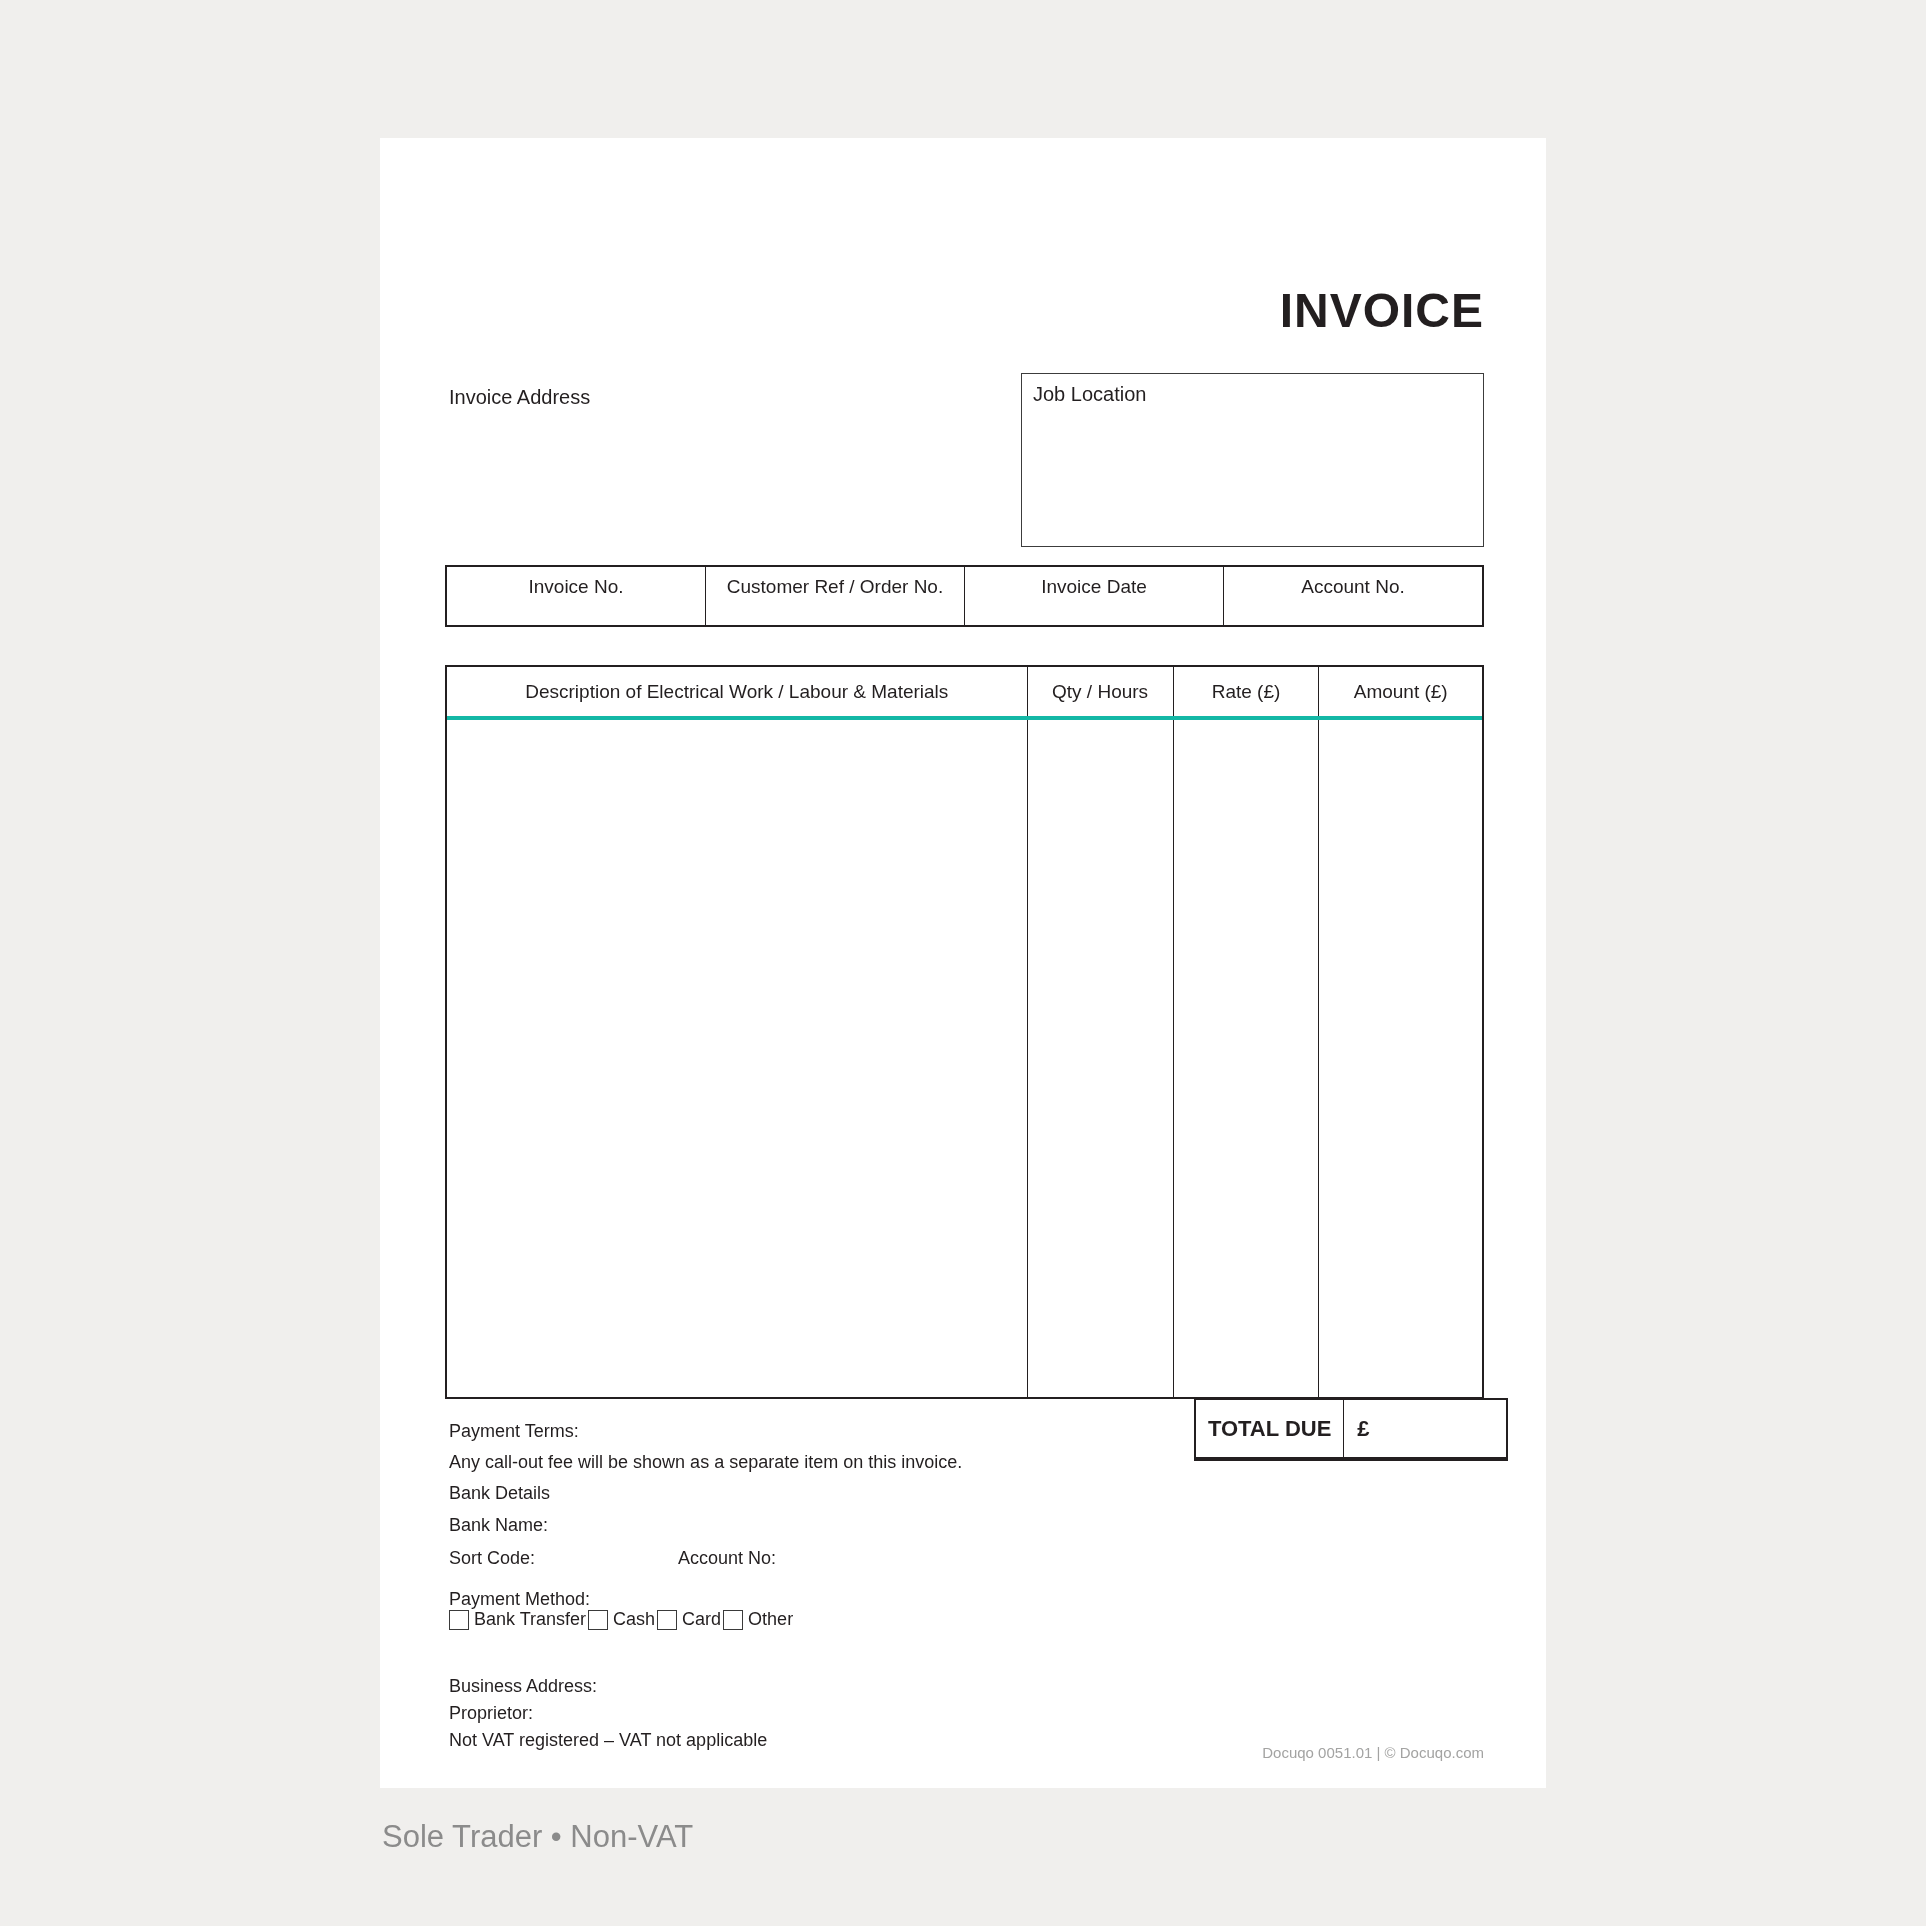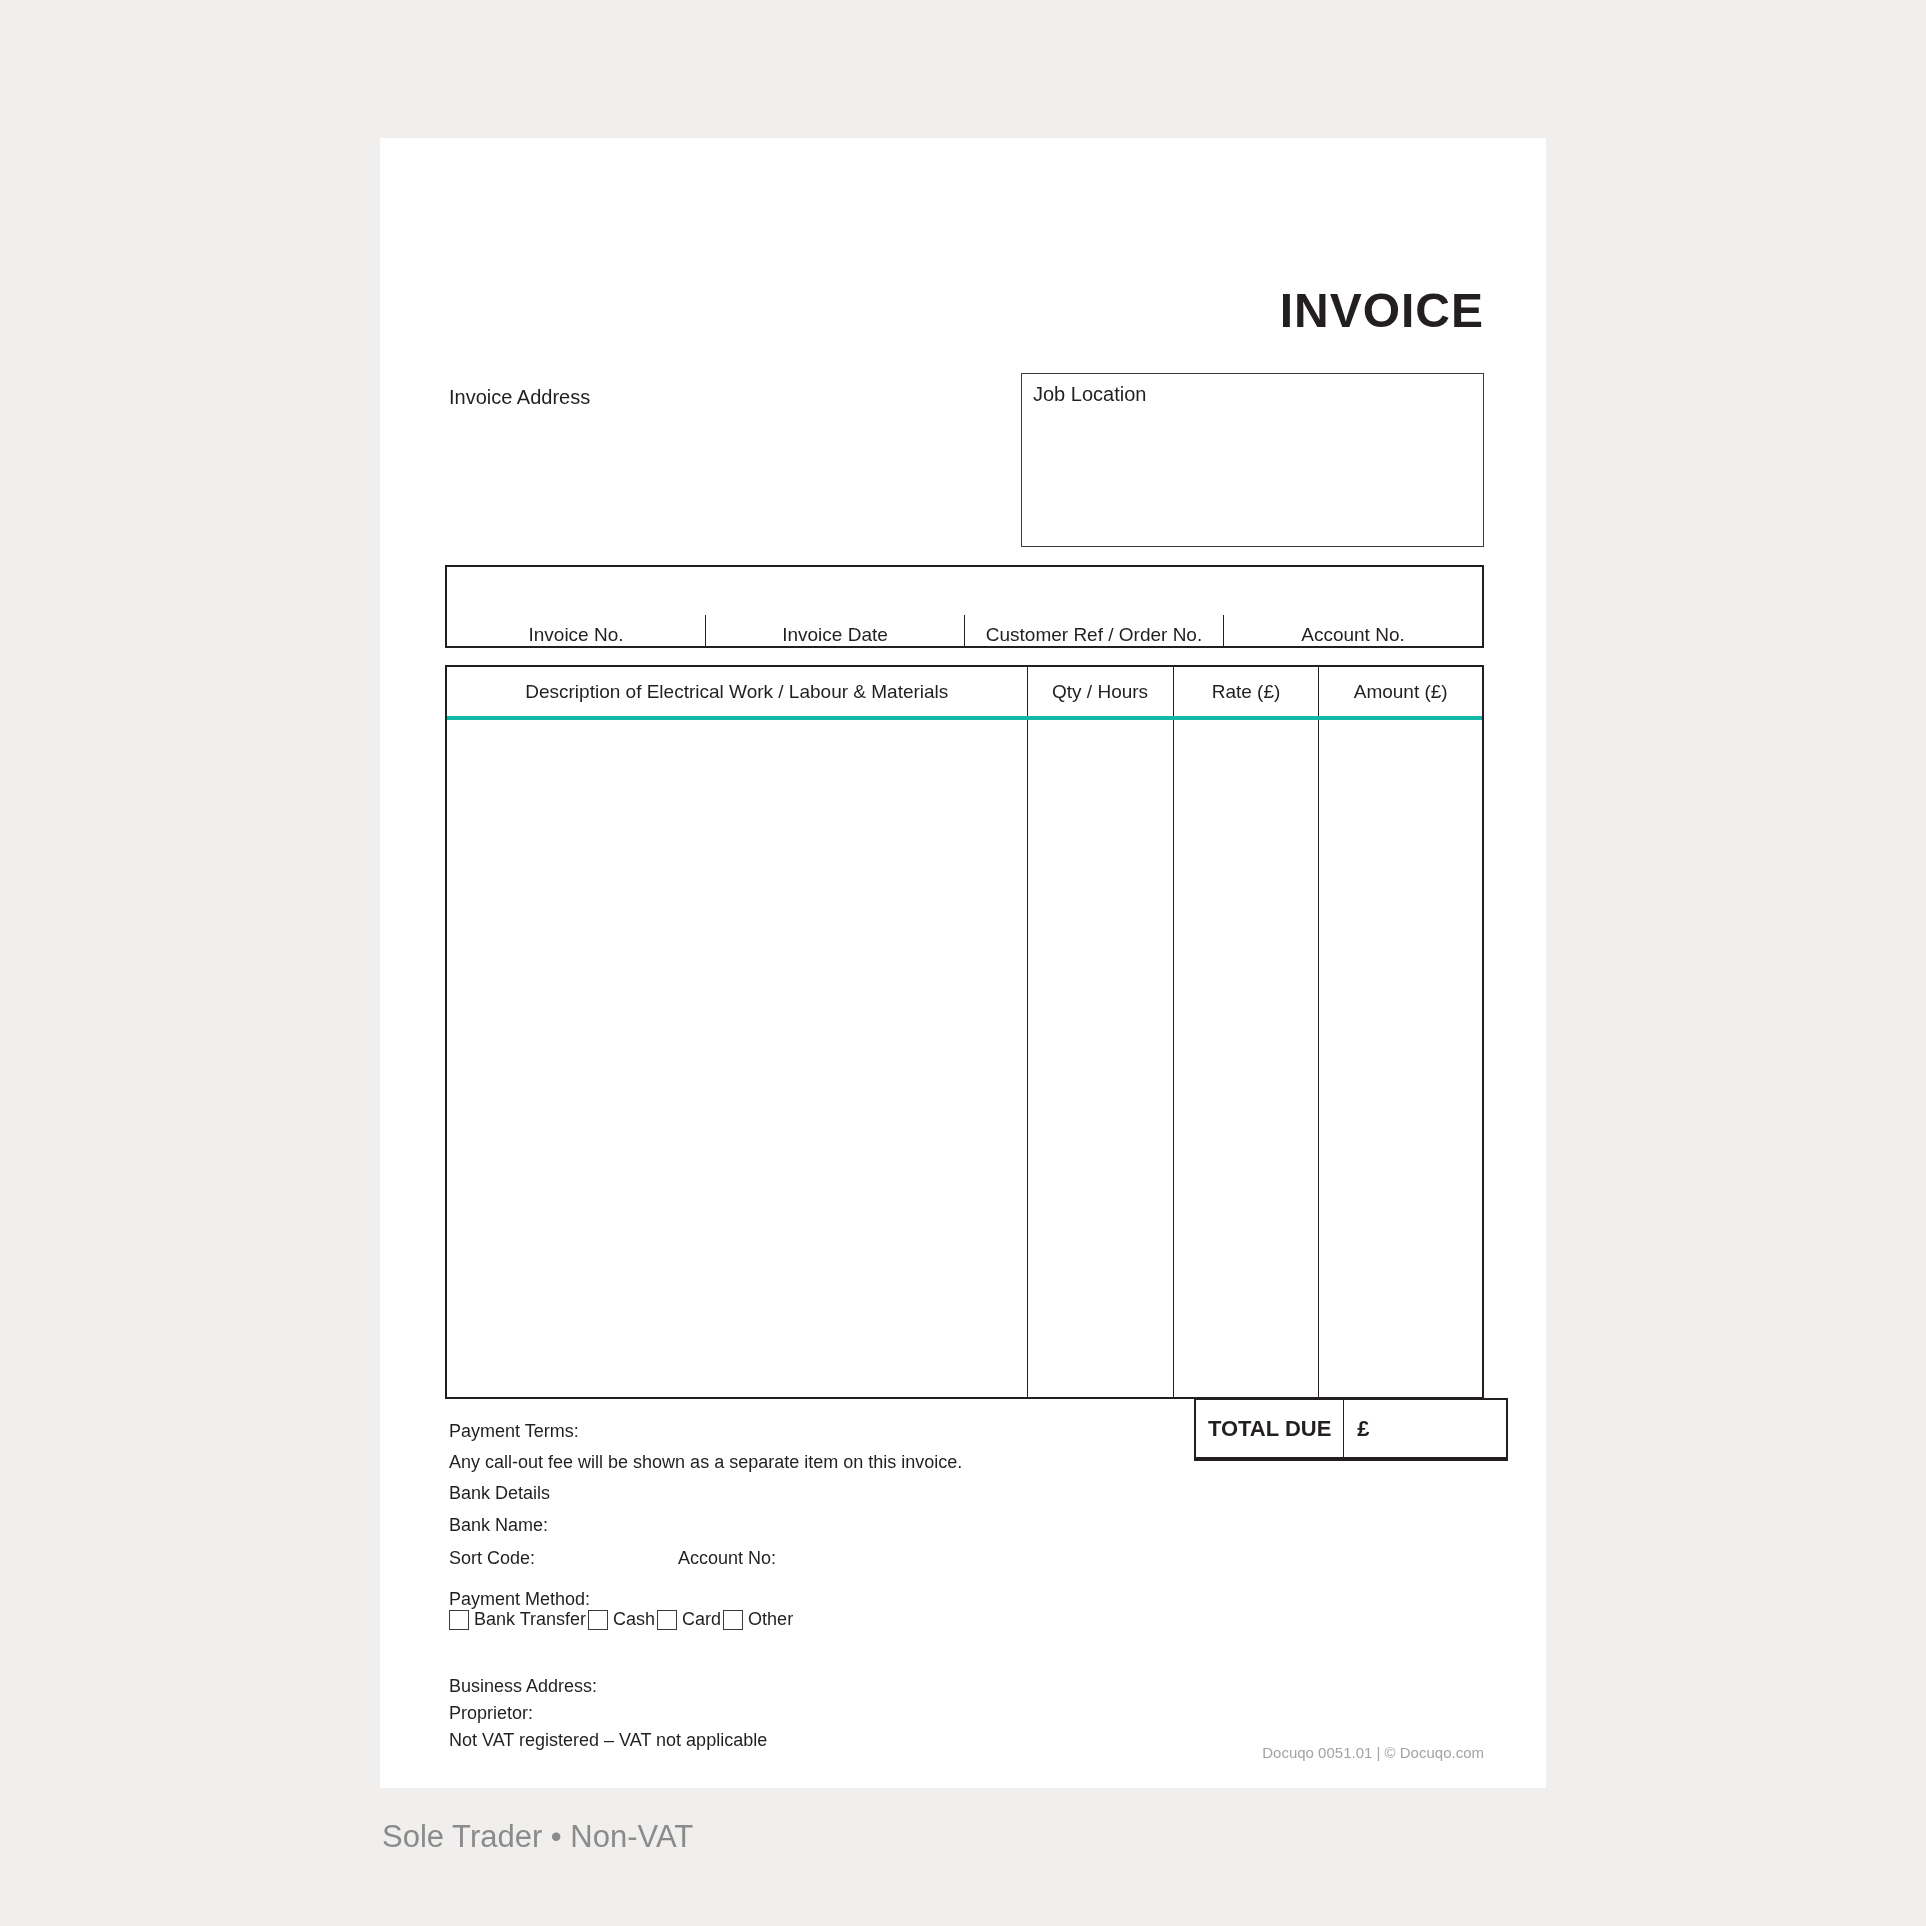--- a/index.html
+++ b/index.html
@@ -44,25 +44,24 @@
     box-sizing: border-box;
     padding: 9px 11px;
     font-size: 20px;
   }
 
   .info-table {
     position: absolute;
     left: 65px;
     top: 427px;
     width: 1039px;
-    height: 83px;
+    height: 62px;
     box-sizing: border-box;
     border: 2px solid #231f20;
     display: flex;
-    align-items: flex-end;
   }
   .info-cell {
     flex: 1;
     text-align: center;
     padding-top: 9px;
     font-size: 19px;
     box-sizing: border-box;
   }
   .info-cell + .info-cell { border-left: 1.2px solid #231f20; }
 
@@ -184,22 +183,22 @@
   <div class="invoice-title">INVOICE</div>
 
   <div class="abs label-20" style="left:69px; top:248px;">Invoice Address</div>
 
   <div class="job-location-box">
     <span>Job Location</span>
   </div>
 
   <div class="info-table">
     <div class="info-cell">Invoice No.</div>
+    <div class="info-cell">Customer Ref / Order No.</div>
     <div class="info-cell">Invoice Date</div>
-    <div class="info-cell">Customer Ref / Order No.</div>
     <div class="info-cell">Account No.</div>
   </div>
 
   <div class="items-table">
     <div class="items-header">
       <div class="col-desc hcell">Description of Electrical Work / Labour &amp; Materials</div>
       <div class="col-qty hcell">Qty / Hours</div>
       <div class="col-rate hcell">Rate (£)</div>
       <div class="col-amt hcell">Amount (£)</div>
     </div>

